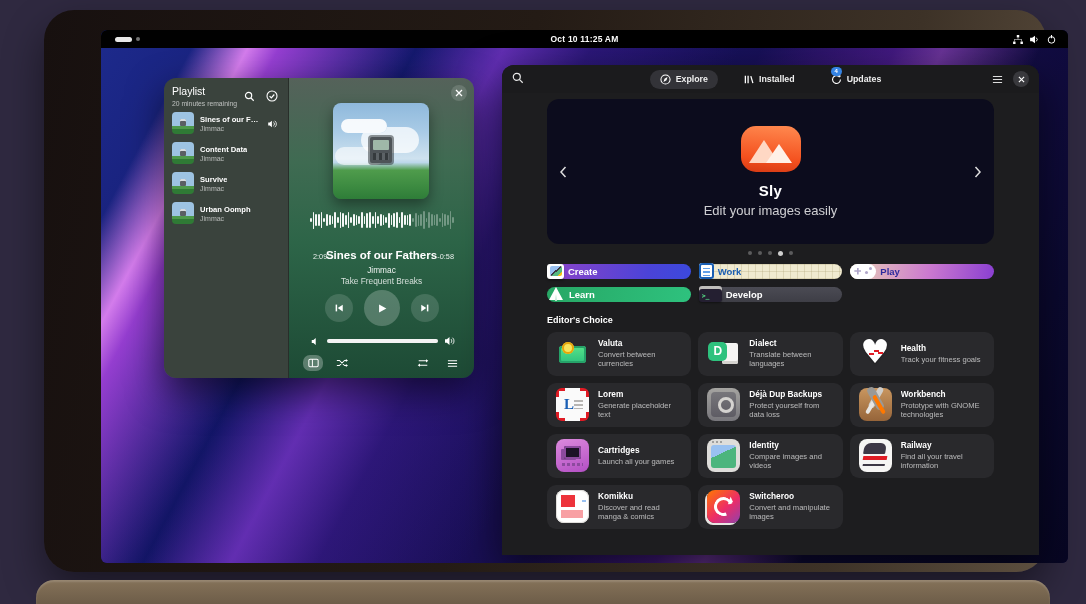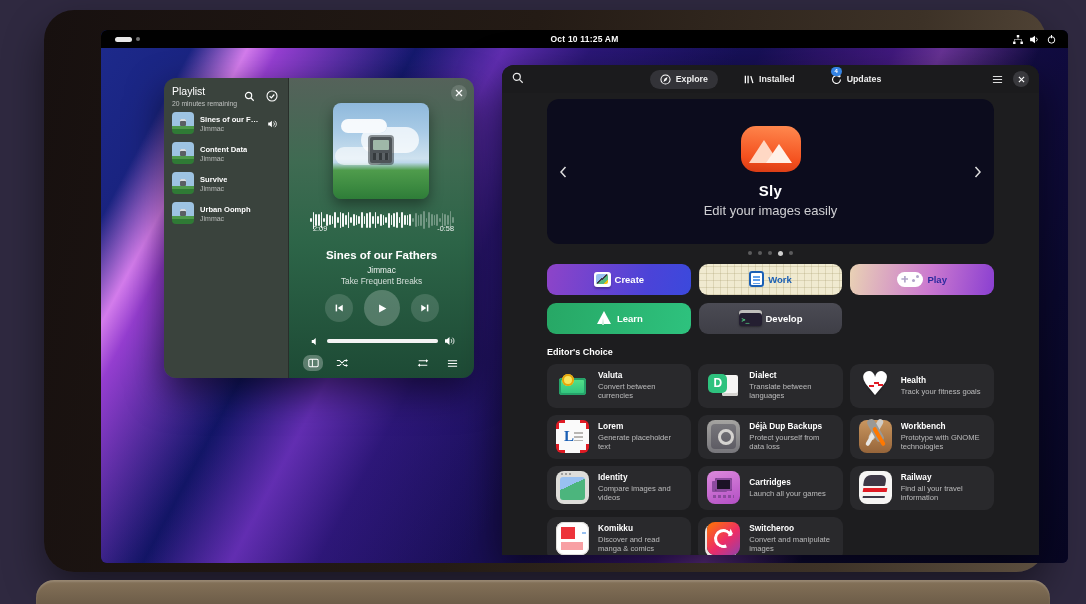--- a/index.html
+++ b/index.html
@@ -52,21 +52,21 @@
          box-shadow:0 6px 14px rgba(0,0,0,.4);
          background:linear-gradient(180deg,#8fb9dc 0%,#a9cbe6 30%,#cfe2ef 58%,#bcd7ea 62%,#4f9c4c 70%,#2e7d38 100%)}
   .album .cloud{position:absolute;left:8px;top:16px;width:46px;height:14px;border-radius:10px;background:rgba(255,255,255,.9);
          box-shadow:26px 14px 0 6px rgba(255,255,255,.75),-4px 30px 0 2px rgba(255,255,255,.6)}
   .album .device{position:absolute;left:37px;top:34px;width:22px;height:26px;background:#4e5458;border-radius:2px;box-shadow:0 0 0 2px rgba(40,45,48,.5)}
   .album .device::before{content:"";position:absolute;left:3px;top:3px;width:16px;height:10px;background:#9fb8a8;border-radius:1px}
   .album .device::after{content:"";position:absolute;left:3px;top:16px;width:16px;height:7px;background:repeating-linear-gradient(90deg,#353a3d 0 3px,#5c6266 3px 6px)}
   .waveform{position:absolute;left:21px;top:130px;width:143px;height:24px;display:flex;align-items:center;gap:1px}
   .waveform i{width:1.7px;border-radius:1px;background:#fff;opacity:.95;flex:none}
   .waveform i.dim{opacity:.32}
-  .times{position:absolute;left:24px;right:20px;top:146px;display:flex;justify-content:space-between;font-size:7.3px;color:rgba(255,255,255,.9)}
+  .times{position:absolute;left:24px;right:20px;top:174px;display:flex;justify-content:space-between;font-size:7.3px;color:rgba(255,255,255,.9)}
   .np-title{position:absolute;left:0;right:0;top:171px;text-align:center;font-size:11.5px;font-weight:bold}
   .np-artist{position:absolute;left:0;right:0;top:187px;text-align:center;font-size:8.3px;color:rgba(255,255,255,.92)}
   .np-album{position:absolute;left:0;right:0;top:198px;text-align:center;font-size:8.3px;color:rgba(255,255,255,.8)}
   .transport{position:absolute;left:0;right:0;top:212px;display:flex;justify-content:center;align-items:center;gap:11px}
   .t-btn{width:28px;height:28px;border-radius:50%;background:rgba(255,255,255,.14);display:flex;align-items:center;justify-content:center}
   .t-btn.big{width:36px;height:36px;background:rgba(255,255,255,.22)}
   .volrow{position:absolute;left:22px;right:18px;top:258px;display:flex;align-items:center;gap:7px;color:#fff}
   .vol-slider{flex:1;height:4px;border-radius:2px;background:rgba(255,255,255,.25);position:relative}
   .vol-fill{position:absolute;left:0;top:0;bottom:0;width:100%;border-radius:2px;background:#f4f4f4}
   .m-bottom{position:absolute;left:14px;right:12px;top:277px;display:flex;align-items:center;color:#fff}
@@ -95,21 +95,21 @@
   .sly-icon::before{content:"";position:absolute;inset:0;background:linear-gradient(185deg,#ff8a50,#f4501e 70%,#d63a14);border-radius:15px}
   .sly-icon .m1{position:absolute;left:8px;bottom:9px;width:0;height:0;border-left:15px solid transparent;border-right:15px solid transparent;border-bottom:23px solid #ffd8c4}
   .sly-icon .m2{position:absolute;left:25px;bottom:9px;width:0;height:0;border-left:13px solid transparent;border-right:13px solid transparent;border-bottom:19px solid #fff1e8}
   .f-name{font-size:15px;font-weight:bold;letter-spacing:.3px}
   .f-tag{font-size:13px;color:rgba(255,255,255,.8);margin-top:4px}
   .dots{display:flex;justify-content:center;gap:6px;margin:7px 0 2px}
   .dots span{width:4px;height:4px;border-radius:50%;background:rgba(255,255,255,.28)}
   .dots span.active{background:#cfcfcf;width:5px;height:5px;margin-top:-0.5px}
 
   .cats{display:grid;grid-template-columns:repeat(3,1fr);gap:8px;margin-top:8px}
-  .cat{height:31px;border-radius:9px;display:flex;align-items:center;justify-content:center;gap:4px;font-size:9.5px;font-weight:bold;color:#fff}
+  .cat{height:15px;border-radius:9px;display:flex;align-items:center;gap:4px;font-size:9.5px;font-weight:bold;color:#fff}
   .cat-create{background:linear-gradient(100deg,#8e44c8,#4b43d8 70%,#3b49dc)}
   .cat-work{background:
       repeating-linear-gradient(0deg,rgba(160,150,100,.25) 0 1px,transparent 1px 7px),
       repeating-linear-gradient(90deg,rgba(160,150,100,.25) 0 1px,transparent 1px 7px),
       #f0ead0;color:#1a5fb4}
   .cat-play{background:linear-gradient(100deg,#e9d2b4,#cb79cf 55%,#8a3fd1);color:#2d2b9e}
   .cat-socialize{background:linear-gradient(100deg,#d62c83,#e05f70 70%,#e8786a)}
   .cat-learn{background:linear-gradient(100deg,#27a765,#2ec27e)}
   .cat-develop{background:linear-gradient(180deg,#4b4b54,#3e3e46)}
 
@@ -547,31 +547,31 @@
               </span>
             </div>
             <div class="app">
               <span class="ai ai-workbench"></span>
               <span class="app-t">
                 <div class="app-n">Workbench</div>
                 <div class="app-d">Prototype with GNOME technologies</div>
               </span>
             </div>
             <div class="app">
+              <span class="ai ai-cartridges"></span>
+              <span class="app-t">
+                <div class="app-n">Cartridges</div>
+                <div class="app-d">Launch all your games</div>
+              </span>
+            </div>
+            <div class="app">
               <span class="ai ai-identity"></span>
               <span class="app-t">
                 <div class="app-n">Identity</div>
                 <div class="app-d">Compare images and videos</div>
-              </span>
-            </div>
-            <div class="app">
-              <span class="ai ai-cartridges"></span>
-              <span class="app-t">
-                <div class="app-n">Cartridges</div>
-                <div class="app-d">Launch all your games</div>
               </span>
             </div>
             <div class="app">
               <span class="ai ai-railway"></span>
               <span class="app-t">
                 <div class="app-n">Railway</div>
                 <div class="app-d">Find all your travel information</div>
               </span>
             </div>
             <div class="app">

